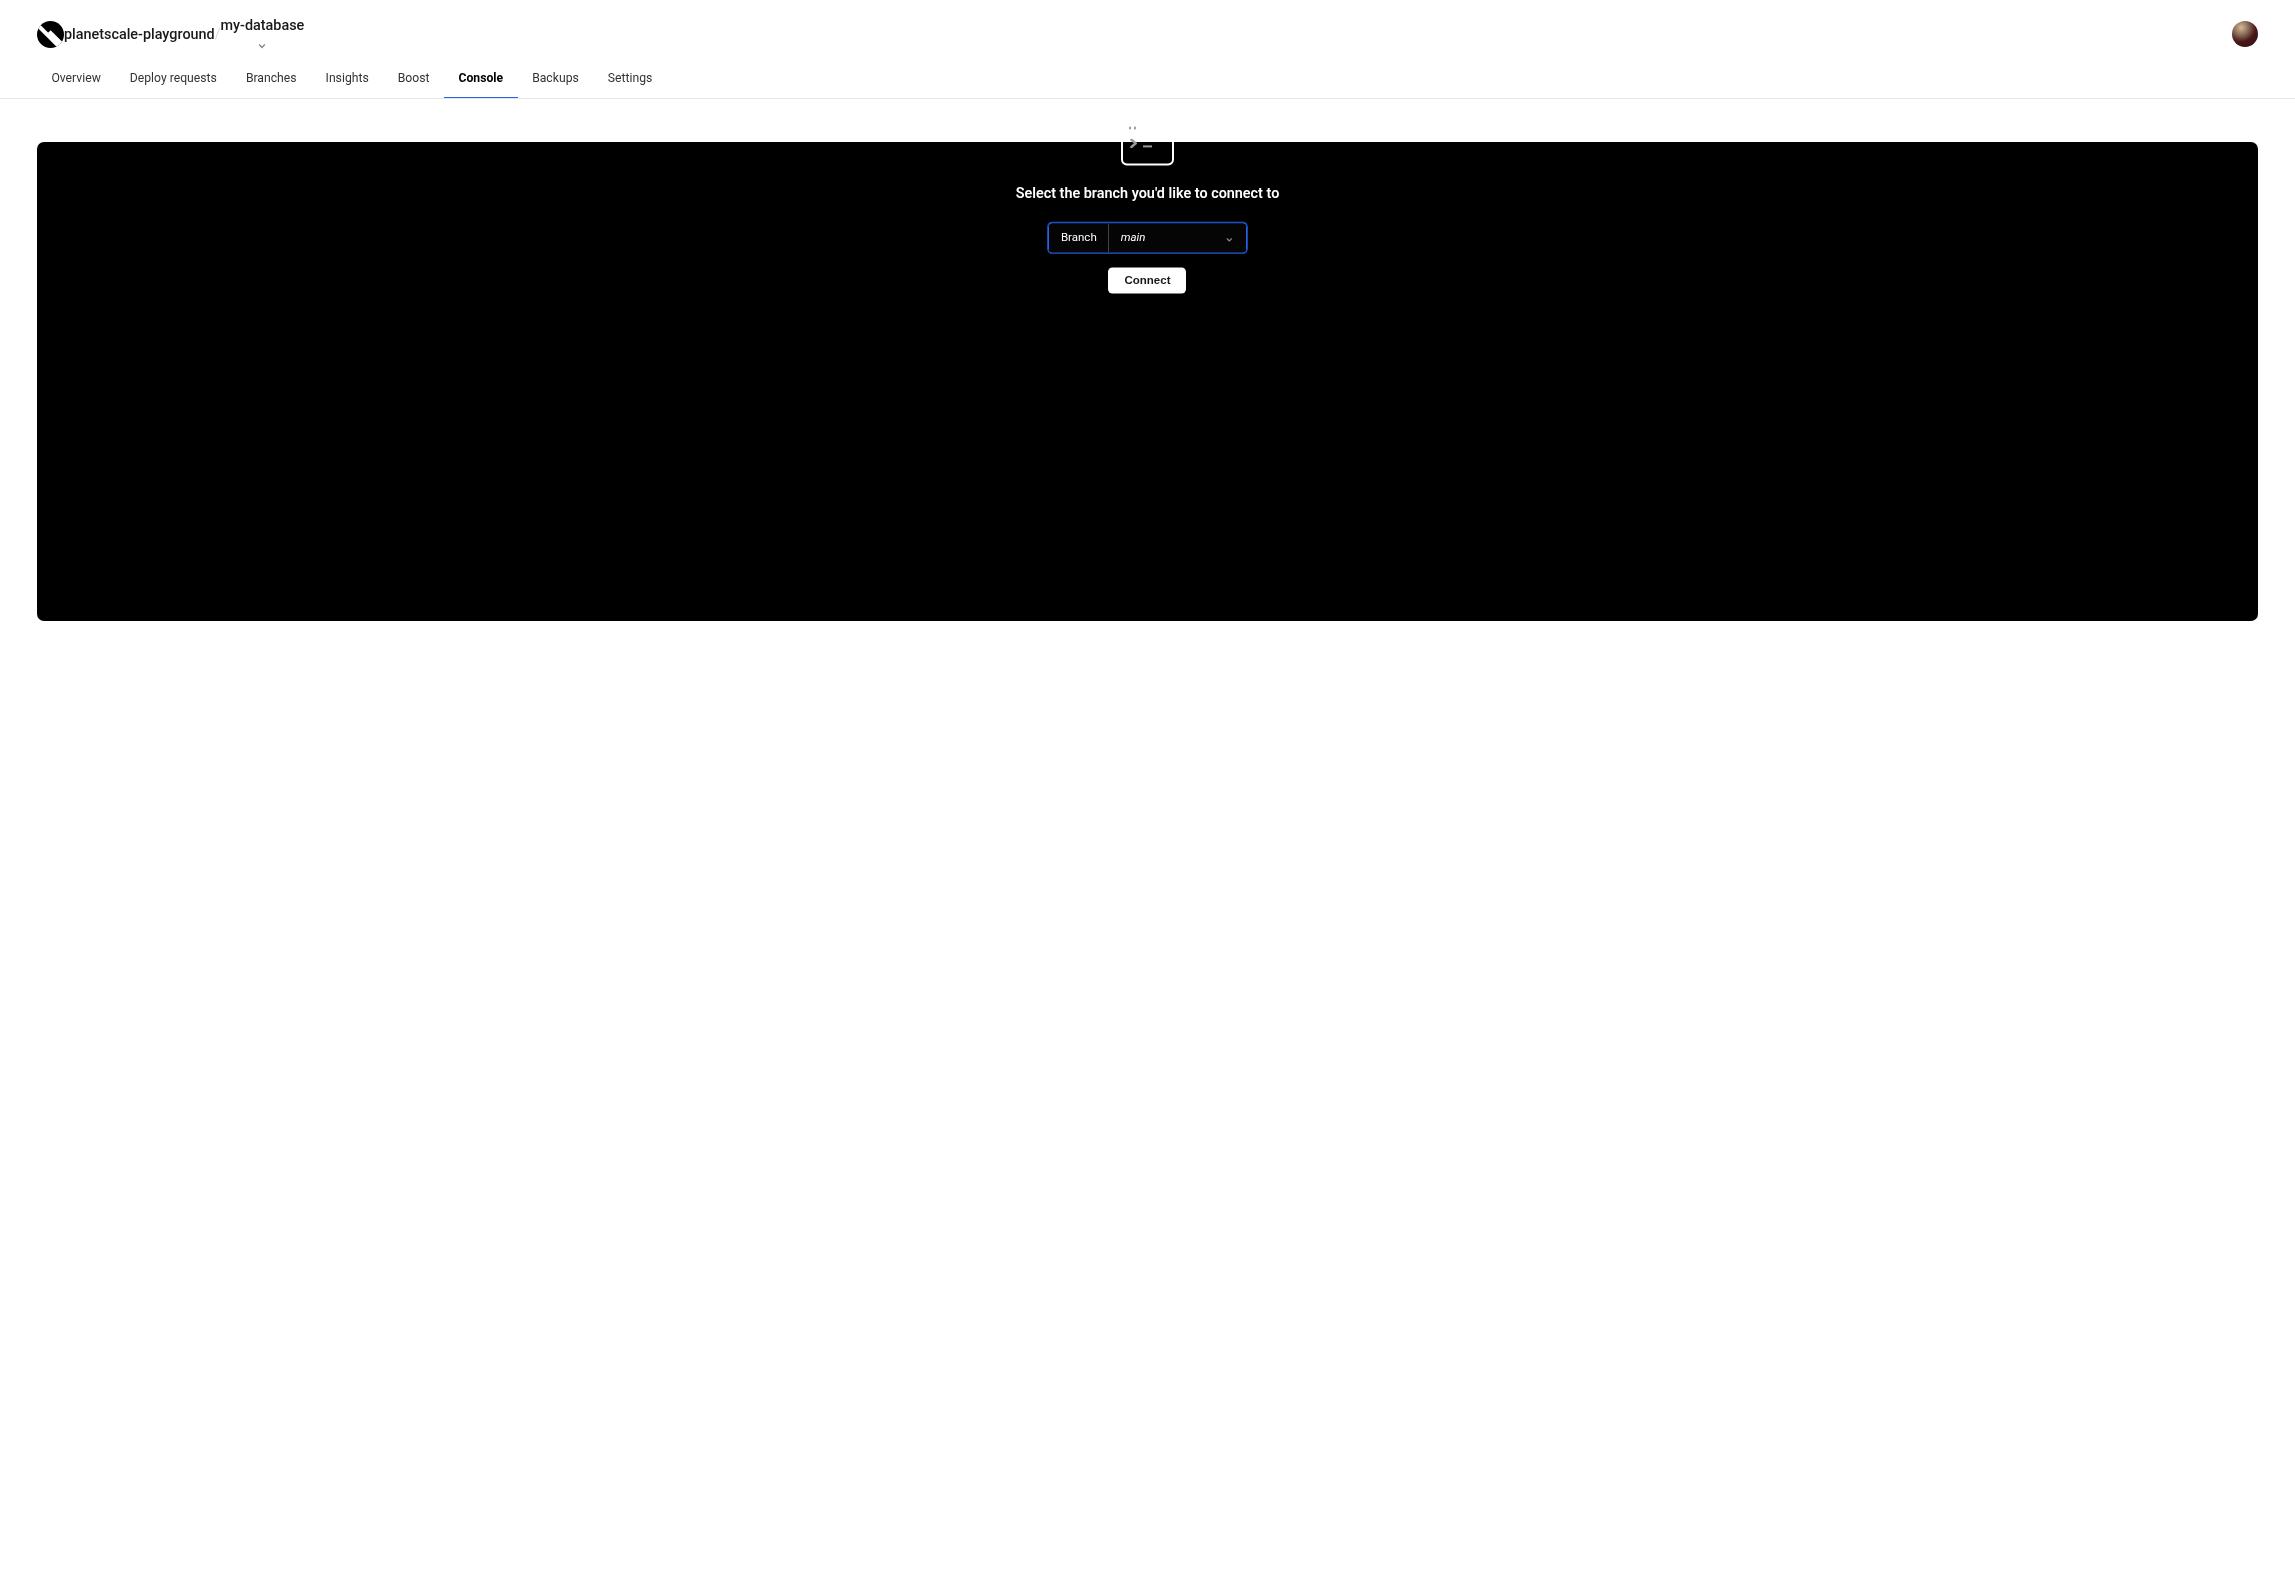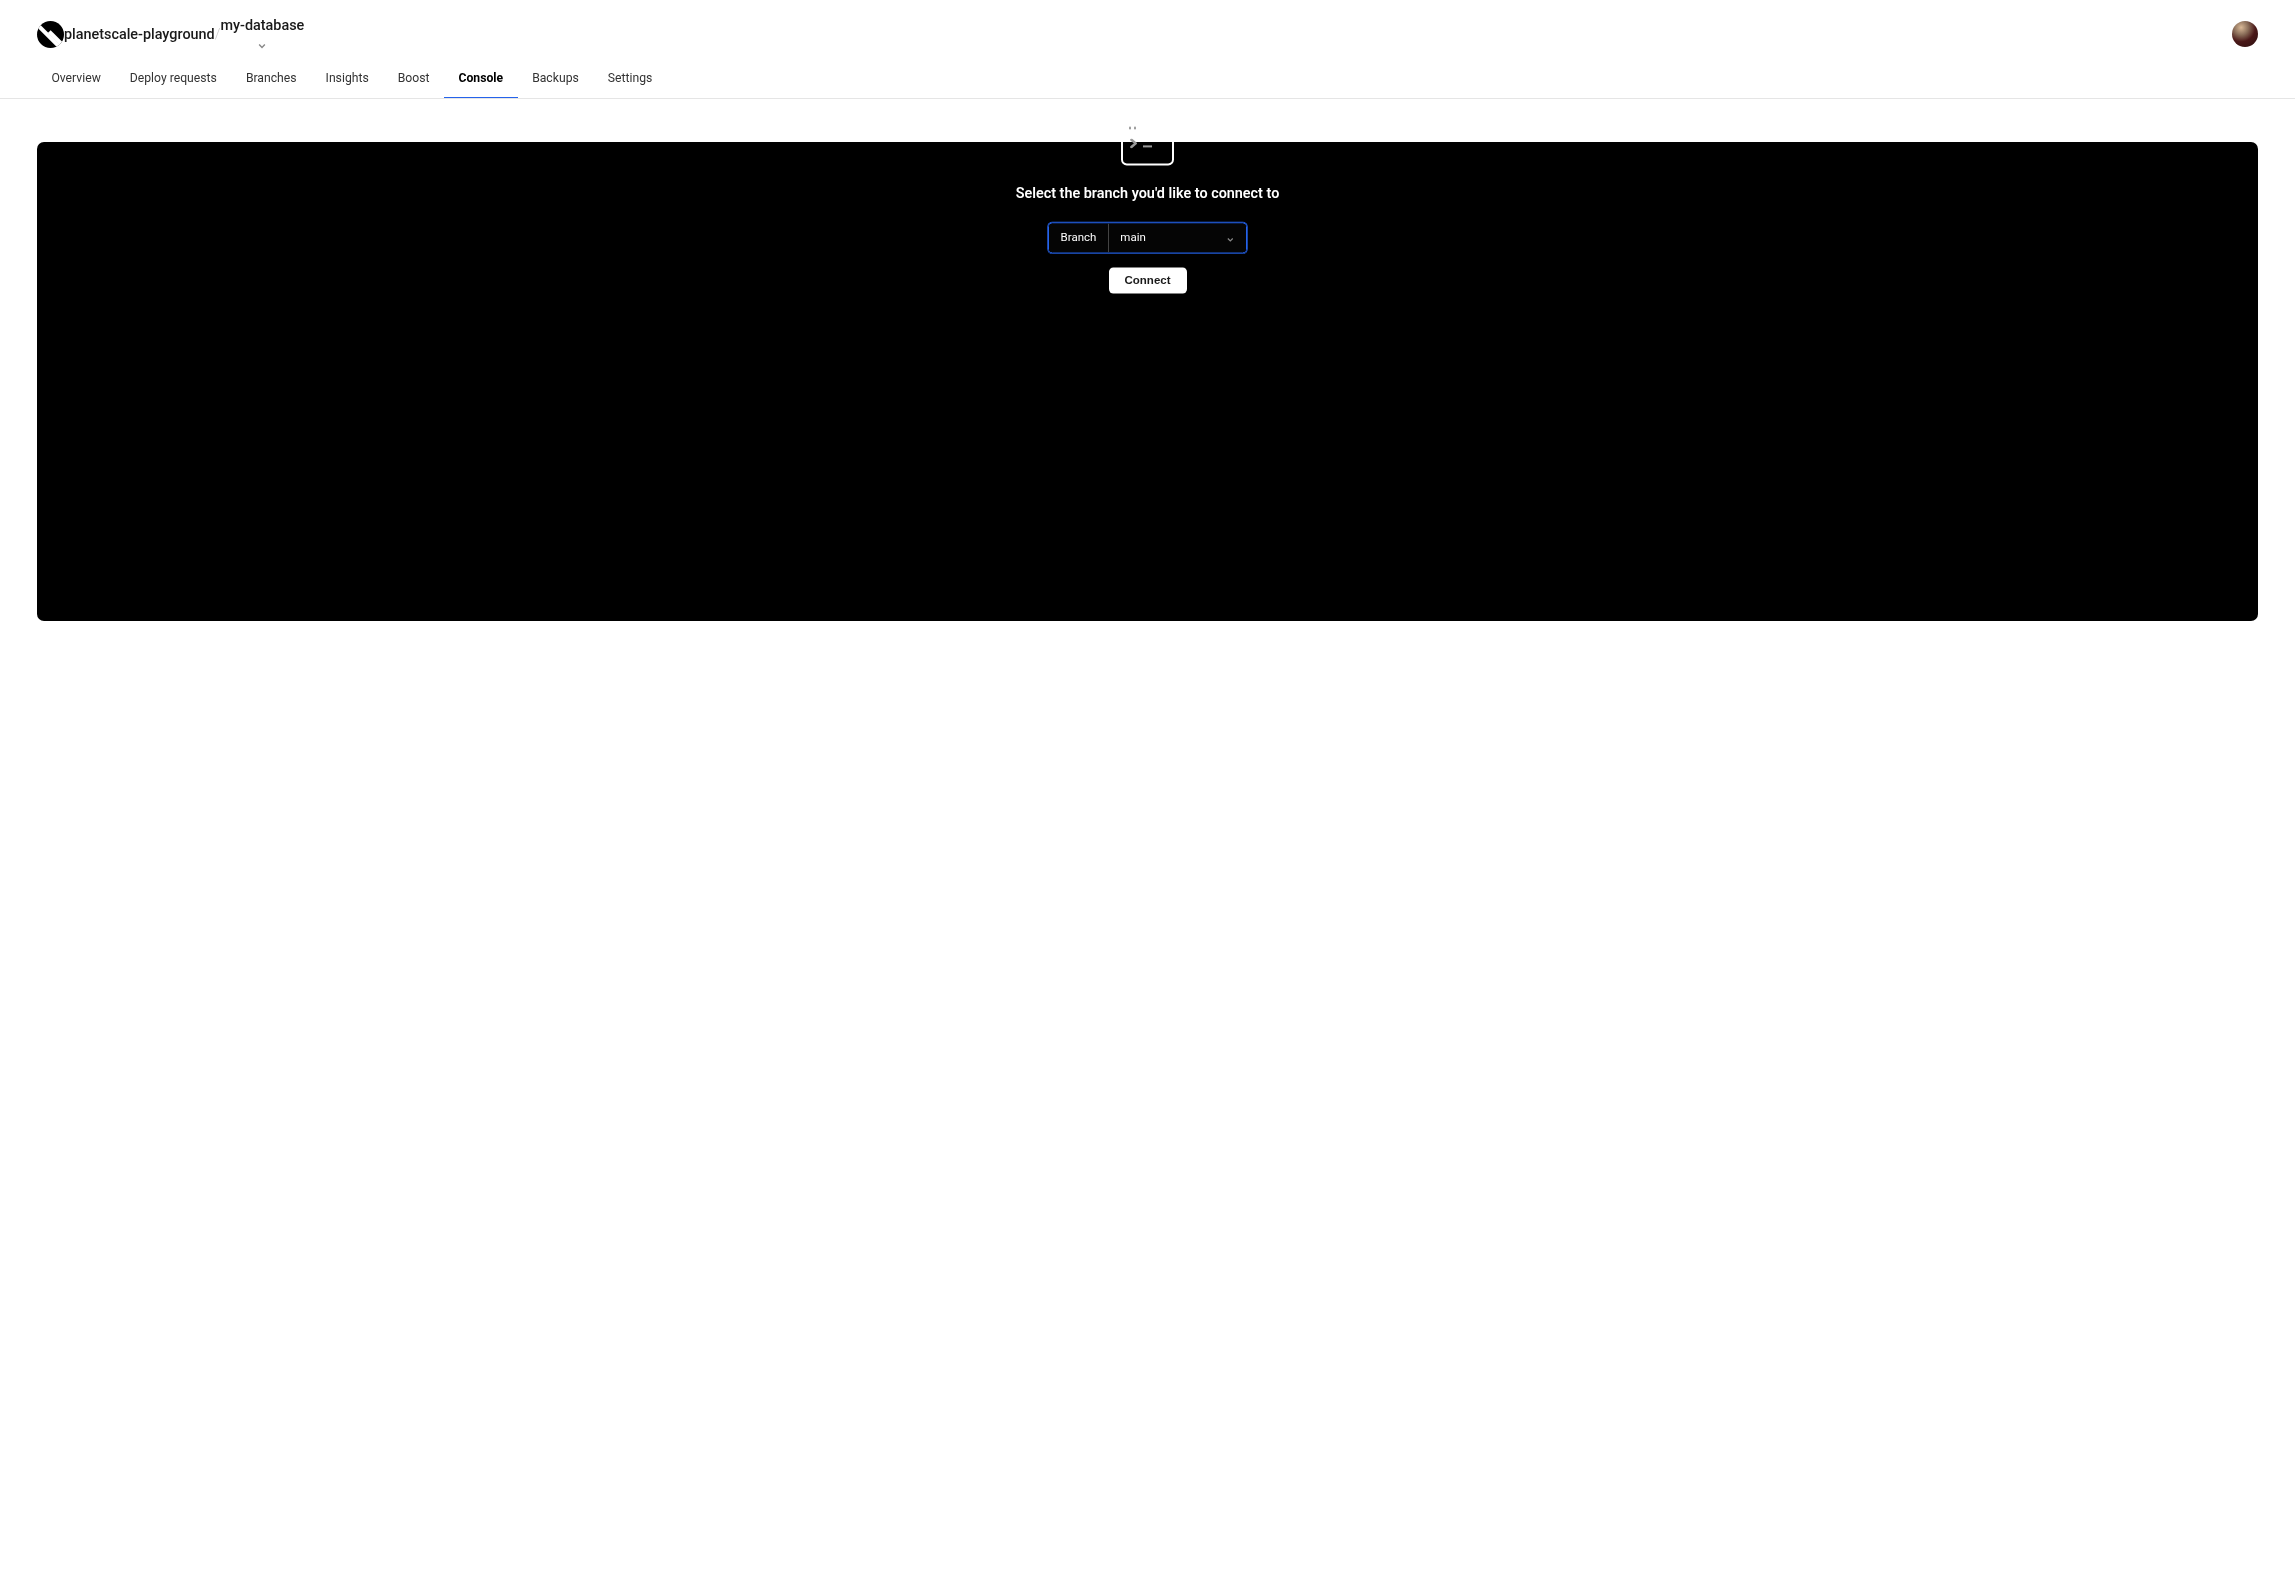--- a/index.html
+++ b/index.html
@@ -242,20 +242,21 @@
       padding: 7.2px 11.5px;
       color: #fff;
       font-size: 11.5px;
       background: #050505;
       display: flex;
       align-items: center;
       gap: 80px;
       min-width: 122px;
       justify-content: space-between;
       cursor: pointer;
+      font-style: italic;
     }
     
     .branch-value .chev {
       width: 8.6px;
       height: 8.6px;
     }
     
     .branch-value .chev svg {
       stroke: #888;
       stroke-width: 2;

